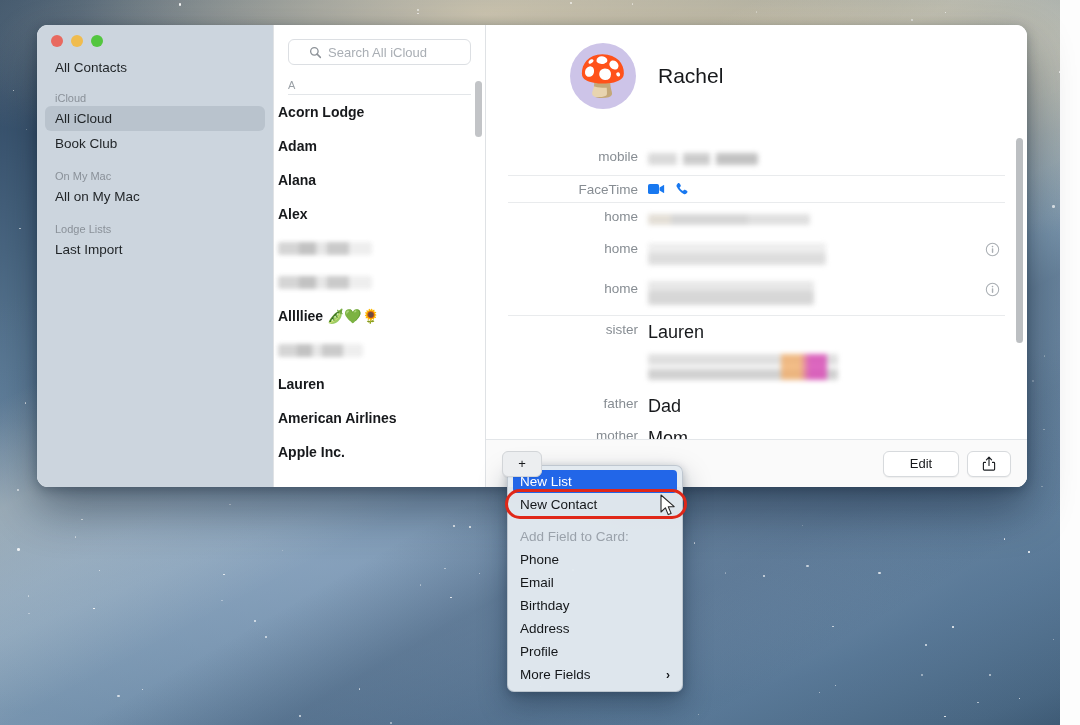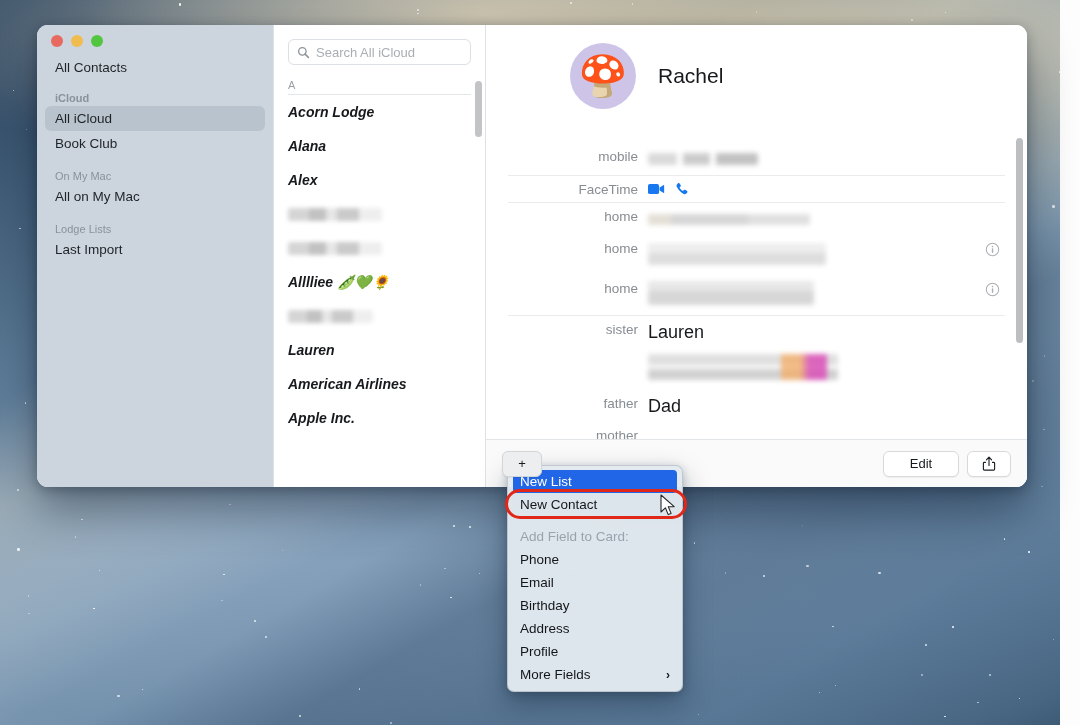--- a/index.html
+++ b/index.html
@@ -67,42 +67,42 @@
     height:25px; margin:0 8px; padding:0 10px;
     display:flex; align-items:center;
     font-size:13.5px; color:#1f2326; border-radius:6px;
     white-space:nowrap;
   }
   .side-row.sel { background:#b9c3cd; }
   .side-head {
     margin:14px 8px 2px; padding:0 10px;
     font-size:11px; color:#8a9199; font-weight:400;
   }
-  .side-head.first { margin-top:12px;font-weight:bold; }
+  .side-head.first { margin-top:12px; }
 
   
   #listcol {
     width:212px; flex:none; background:#fff;
     border-left:1px solid #dfe2e5;
     position:relative; padding-top:14px; overflow:hidden;
   }
   #searchbox {
     margin:0 14px; height:26px; border-radius:6px;
     border:1px solid #dcdfe3; background:#fff;
-    display:flex; align-items:center; gap:6px; padding:0 8px;
+    display:flex; align-items:center; gap:6px; padding:0 20px;
   }
   #searchbox .mag { flex:none; }
   #searchbox span.ph { font-size:13px; color:#a9aeb4; }
   .sec-head {
     margin:14px 14px 0; font-size:11px; color:#9aa0a6;
     border-bottom:1px solid #e3e6e9; padding-bottom:3px;
   }
   .c-item {
     height:34px; display:flex; align-items:center;
-    padding:0 14px; font-size:14px; font-weight:700; color:#17191c;font-style:italic;
+    padding:0 4px; font-size:14px; font-weight:700; color:#17191c;
   }
   .blur-name {
     height:13px; border-radius:2px;
     background:linear-gradient(90deg,#d2d2d2 0 22%,#bdbdbd 22% 40%,#e4e4e4 40% 52%,#c6c6c6 52% 76%,#ededed 76% 100%);
     filter:blur(2.2px); opacity:.92;
   }
   #list-scroll {
     position:absolute; top:56px; right:3px; width:7px; height:56px;
     background:#c2c4c7; border-radius:4px;
   }
@@ -399,20 +399,23 @@
       <span class="ph">Search All iCloud</span>
     </div>
 
     <div class="sec-head">A</div>
 
     <div>
       <div class="c-item">
           <span>Acorn Lodge</span>
         </div>
       <div class="c-item">
+          <span>Adam</span>
+        </div>
+      <div class="c-item">
           <span>Alana</span>
         </div>
       <div class="c-item">
           <span>Alex</span>
         </div>
       <div class="c-item">
           <span class="blur-name" style="width:94px"></span>
         </div>
       <div class="c-item">
           <span class="blur-name" style="width:94px"></span>
@@ -520,20 +523,21 @@
       </div>
 
       <div class="field nosep">
         <div class="flabel">father</div>
         <div class="fval">Dad</div>
         <div class="finfo"></div>
       </div>
 
       <div class="field nosep">
         <div class="flabel">mother</div>
+        <div class="fval">Mom</div>
         <div class="finfo"></div>
       </div>
 
       <div id="detail-scroll"></div>
     </div>
 
     <div id="bottombar">
       <div class="btn" id="plusbtn">
         <span>+</span>
       </div>

